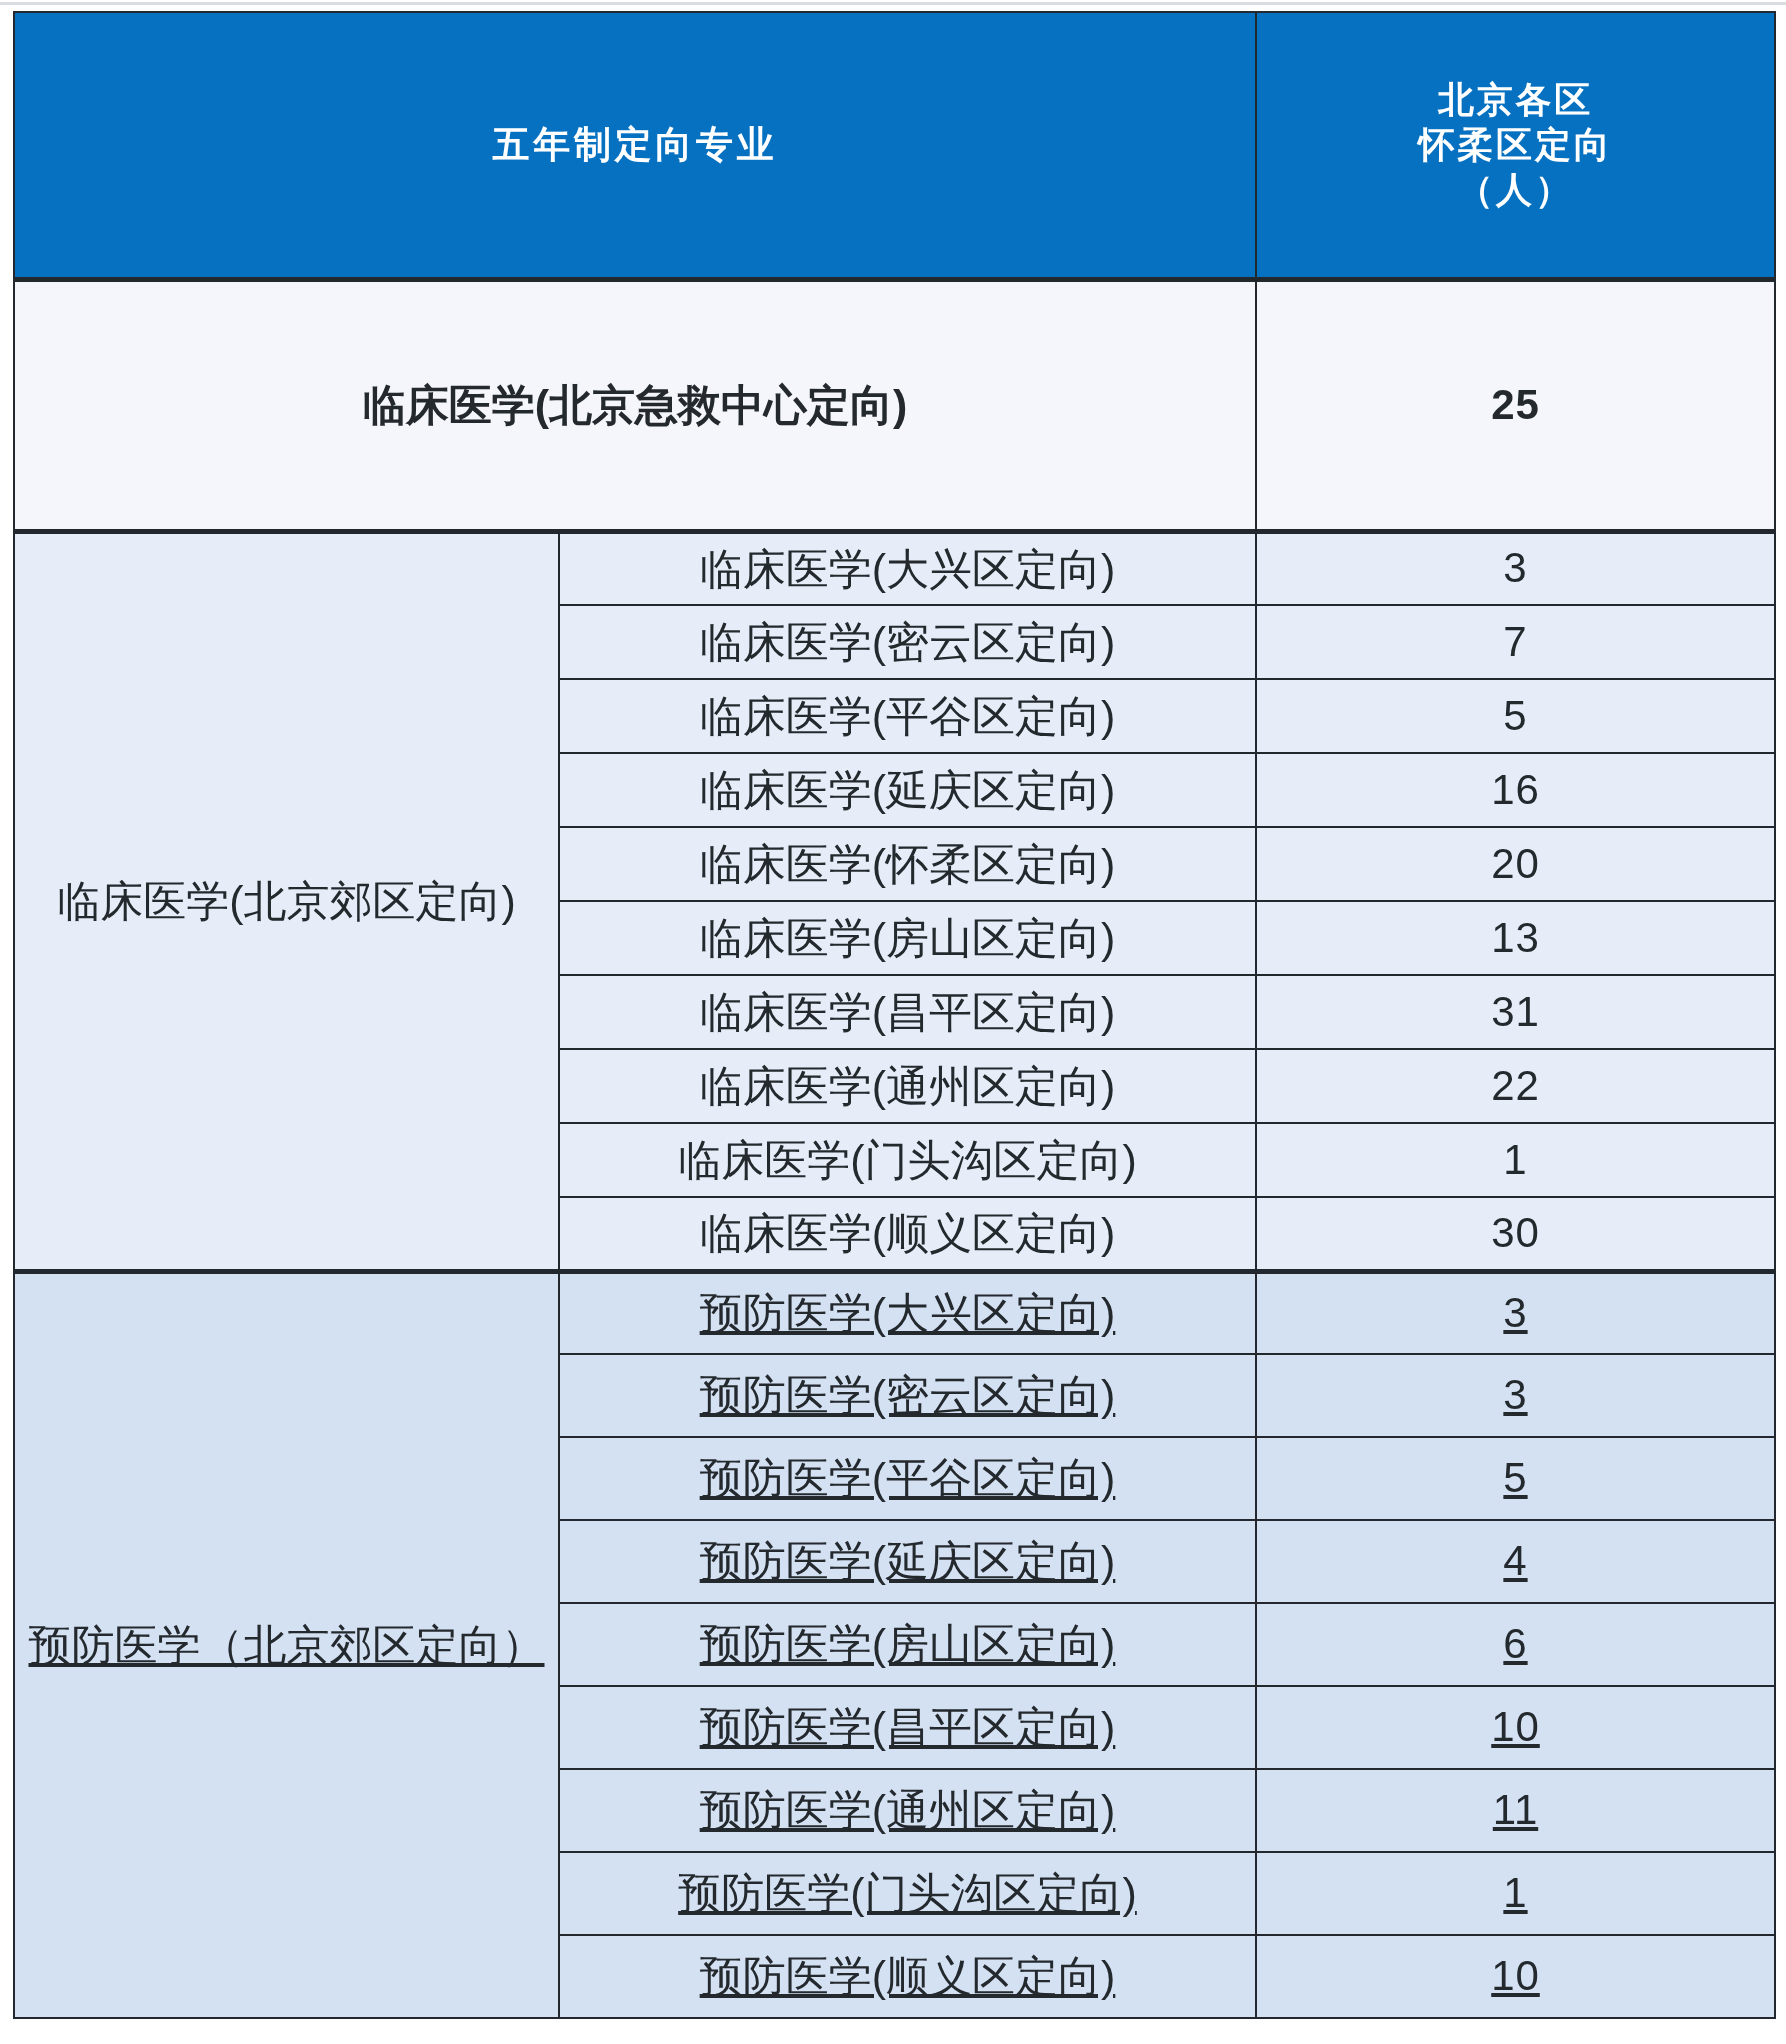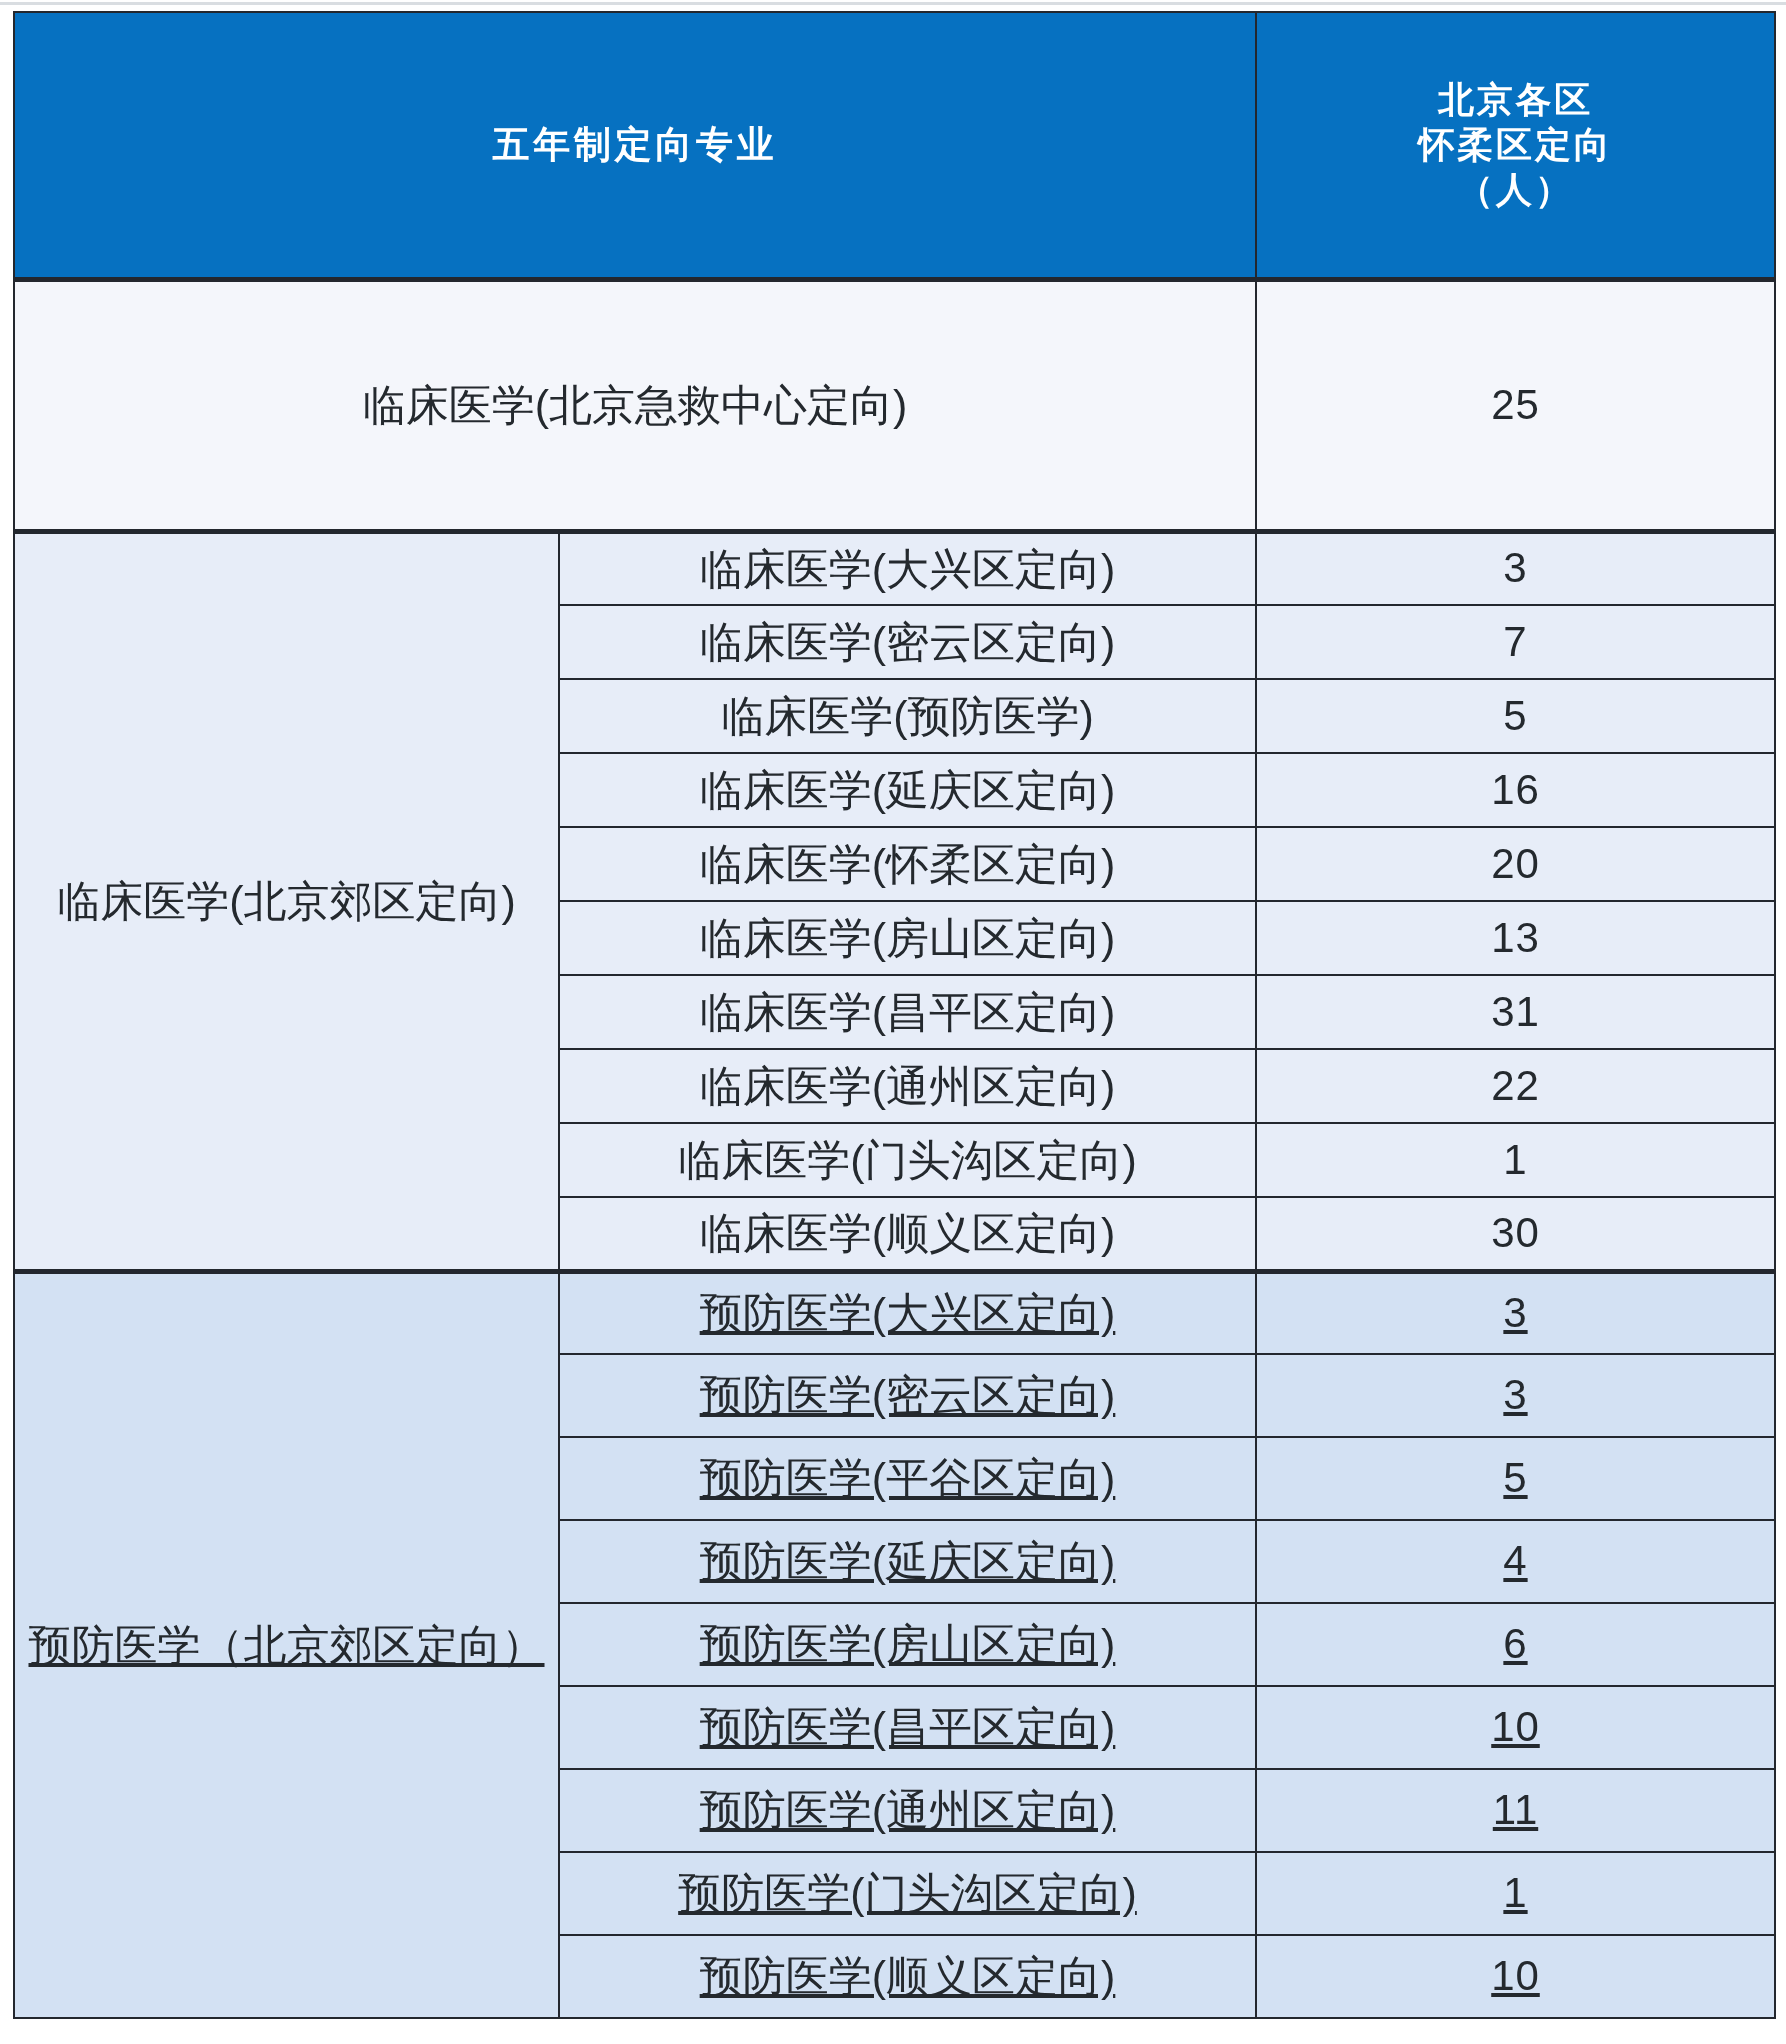--- a/index.html
+++ b/index.html
@@ -45,21 +45,21 @@
   }
   tr.header-row{height:267px;}
   tr.header-row td{
     background:var(--header-bg);
     color:var(--header-text);
     font-weight:bold;
     border-bottom-width:5.6px;
   }
   td.th-program{font-size:37px;letter-spacing:3.7px;}
   td.th-quota{font-size:36px;letter-spacing:2.8px;line-height:1.25;padding:0 3.7px;}
-  tr.standalone-row{height:252px;}
+  tr.standalone-row{height:252px;font-weight:bold;}
   tr.standalone-row td{
     background:var(--standalone-bg);
     border-bottom-width:5.6px;
   }
   tr.g1{height:74px;}
   tr.g1 td{background:var(--group1-bg);}
   tr.g2{height:83px;}
   tr.g2 td{background:var(--group2-bg);text-decoration:underline;}
   tr.g2-first td{border-top-width:5.6px;}
   td.group-label{
@@ -100,21 +100,21 @@
   <tr class="g1">
     <td rowspan="10" class="group-label">临床医学(北京郊区定向)</td>
     <td>临床医学(大兴区定向)</td>
     <td class="value-cell">3</td>
   </tr>
   <tr class="g1">
     <td>临床医学(密云区定向)</td>
     <td class="value-cell">7</td>
   </tr>
   <tr class="g1">
-    <td>临床医学(预防医学)</td>
+    <td>临床医学(平谷区定向)</td>
     <td class="value-cell">5</td>
   </tr>
   <tr class="g1">
     <td>临床医学(延庆区定向)</td>
     <td class="value-cell">16</td>
   </tr>
   <tr class="g1">
     <td>临床医学(怀柔区定向)</td>
     <td class="value-cell">20</td>
   </tr>

